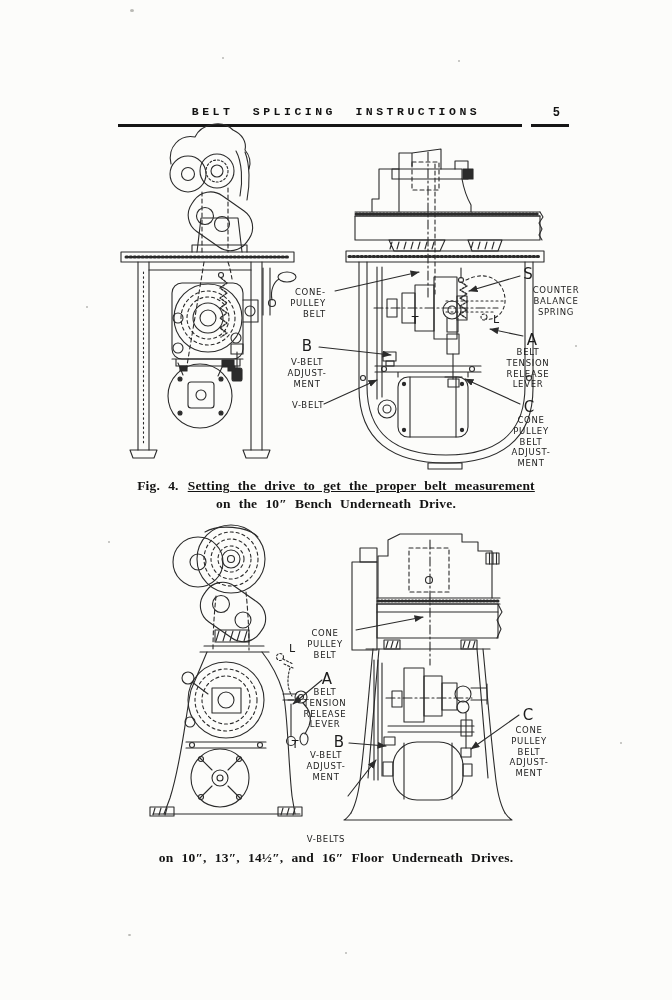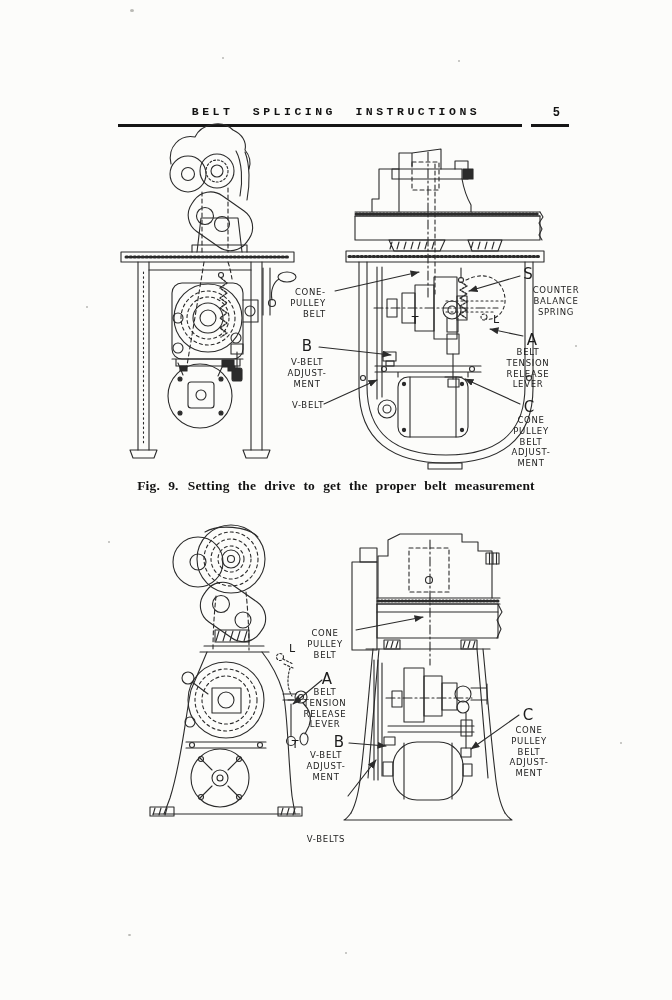--- a/index.html
+++ b/index.html
@@ -55,21 +55,21 @@
   .l-f5-btext{left:326px; top:750px;}
   .l-f5-vbelts{left:326px; top:834px;}
   .l-f5-c{left:528px; top:708px;}
   .l-f5-ctext{left:529px; top:725px;}
   
   .caption{
     position:absolute; left:0; width:100%; text-align:center;
     font-family:"Liberation Serif", serif; font-weight:bold;
     font-size:13.5px; color:#131313; word-spacing:4.5px; letter-spacing:0.2px;
   }
-  .cap-rest{margin-left:9px;}
+  .cap-rest{margin-left:9px;text-decoration:underline;}
   
   .speck{position:absolute; background:#b9b9b4; border-radius:50%;}
 </style>
 </head>
 <body>
 
 <div class="page">
 
   <div class="header-title">BELT SPLICING INSTRUCTIONS</div>
   <div class="page-num">5</div>
@@ -391,21 +391,27 @@
 MENT</div>
   <div class="lbl l-f5-vbelts">V-BELTS</div>
   <div class="lbl big l-f5-c">C</div>
   <div class="lbl l-f5-ctext">CONE
 PULLEY
 BELT
 ADJUST-
 MENT</div>
 
   <div class="caption" style="top:478px">
-    <span class="cap-fig">Fig. 9.</span><span class="cap-rest">Setting the drive to get the proper belt measurement</span>
+    <span class="cap-fig">Fig. 4.</span><span class="cap-rest">Setting the drive to get the proper belt measurement</span>
+  </div>
+  <div class="caption" style="top:496px">
+    <span>on the 10″ Bench Underneath Drive.</span>
+  </div>
+  <div class="caption" style="top:850px">
+    <span>on 10″, 13″, 14½″, and 16″ Floor Underneath Drives.</span>
   </div>
 
   <div class="speck" style="left:130px;top:9px;width:4px;height:3px"></div>
   <div class="speck" style="left:222px;top:57px;width:2px;height:2px"></div>
   <div class="speck" style="left:458px;top:60px;width:2px;height:2px"></div>
   <div class="speck" style="left:86px;top:306px;width:2px;height:2px"></div>
   <div class="speck" style="left:575px;top:345px;width:2px;height:2px"></div>
   <div class="speck" style="left:108px;top:541px;width:2px;height:2px"></div>
   <div class="speck" style="left:620px;top:742px;width:2px;height:2px"></div>
   <div class="speck" style="left:128px;top:934px;width:3px;height:2px"></div>

